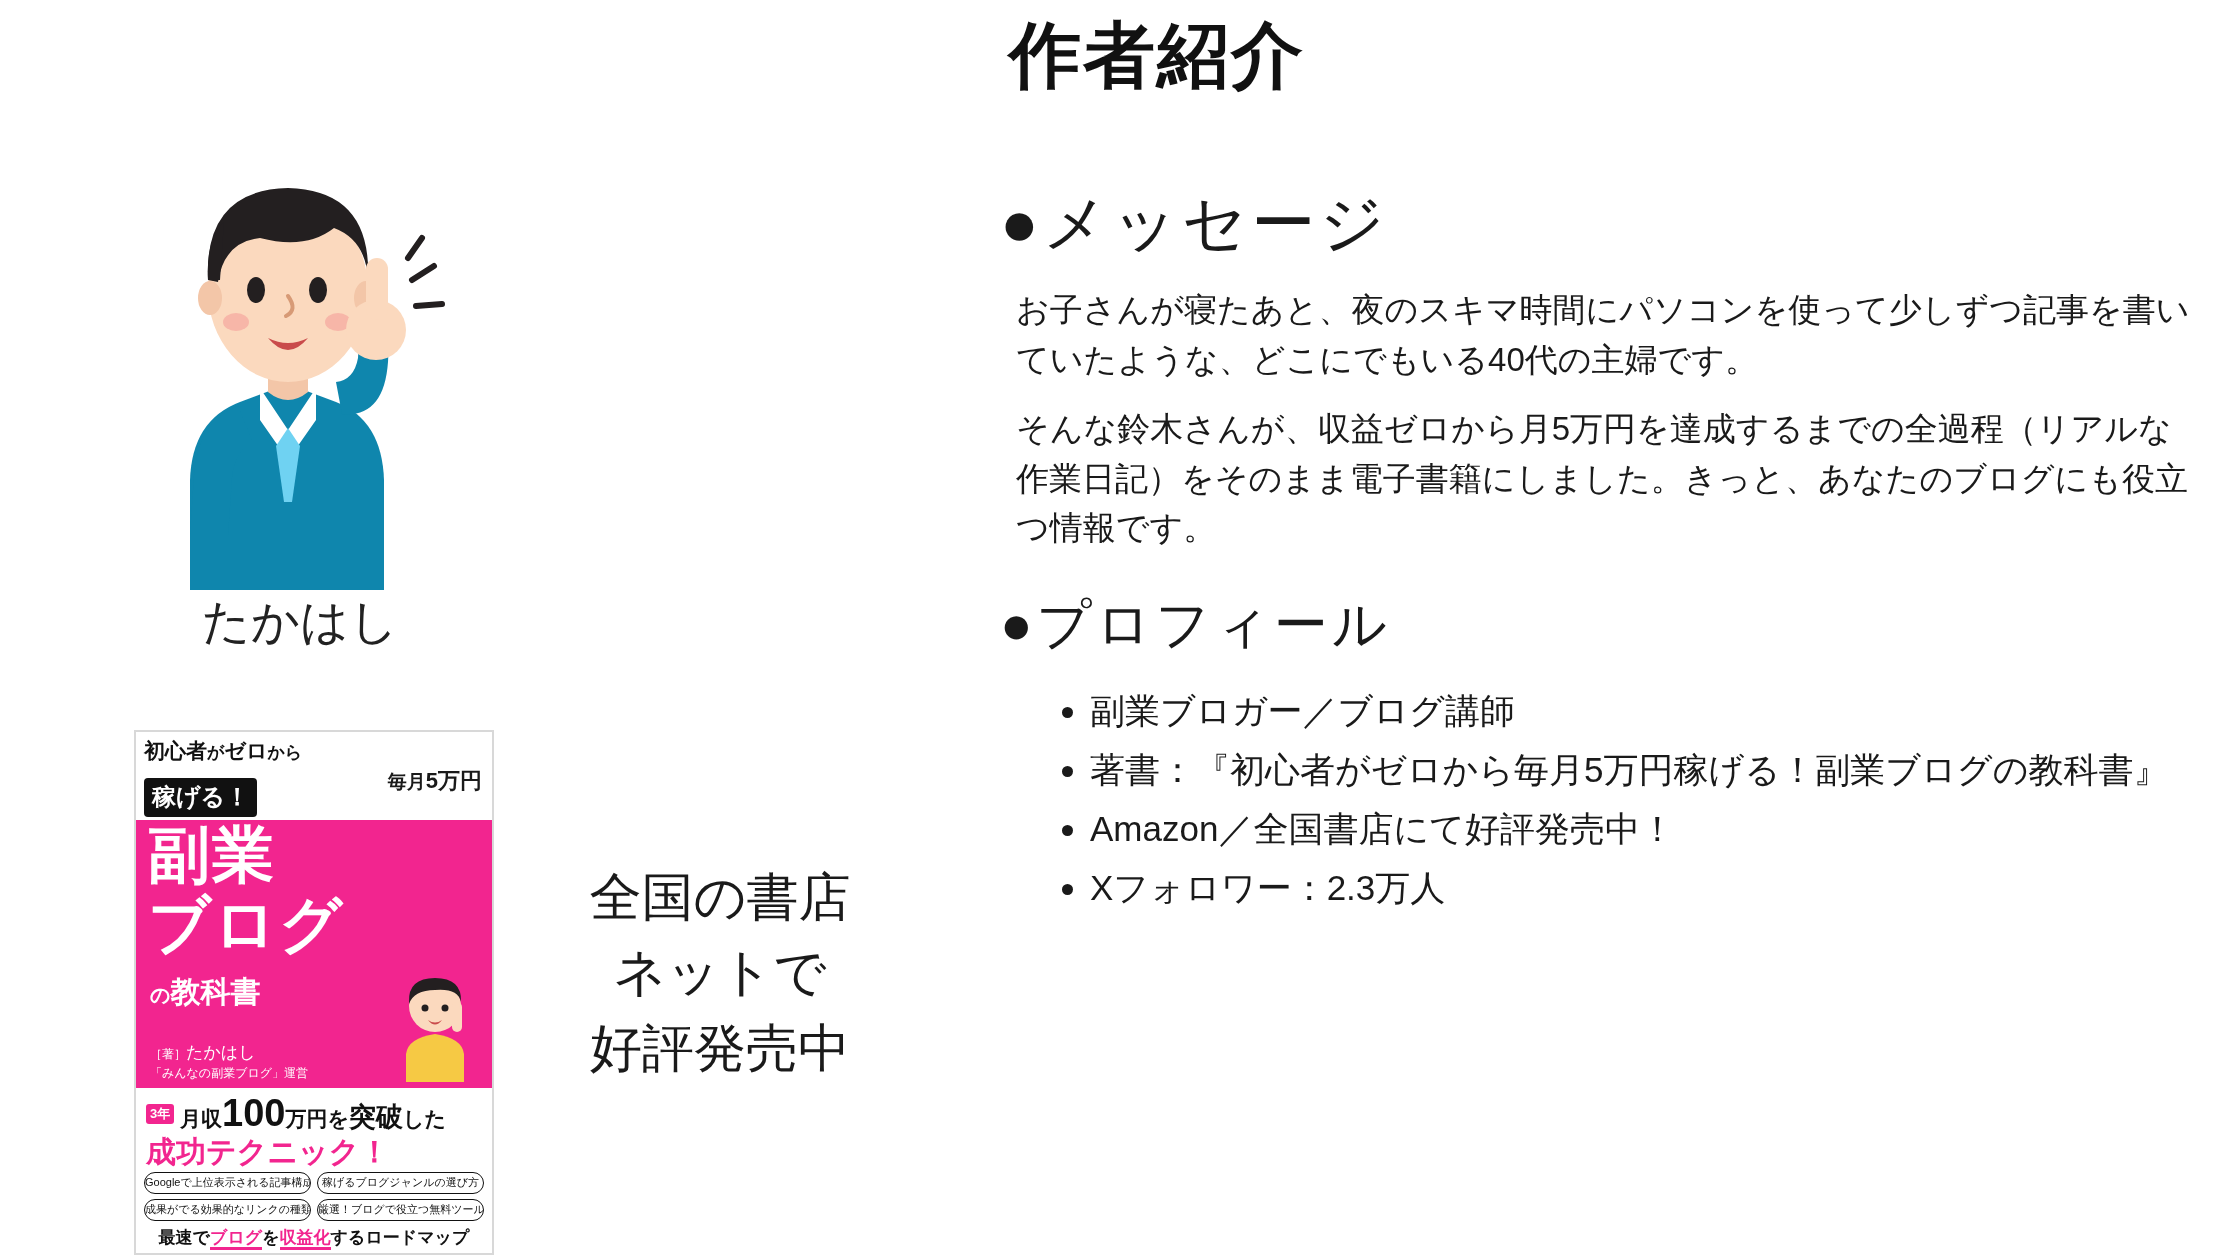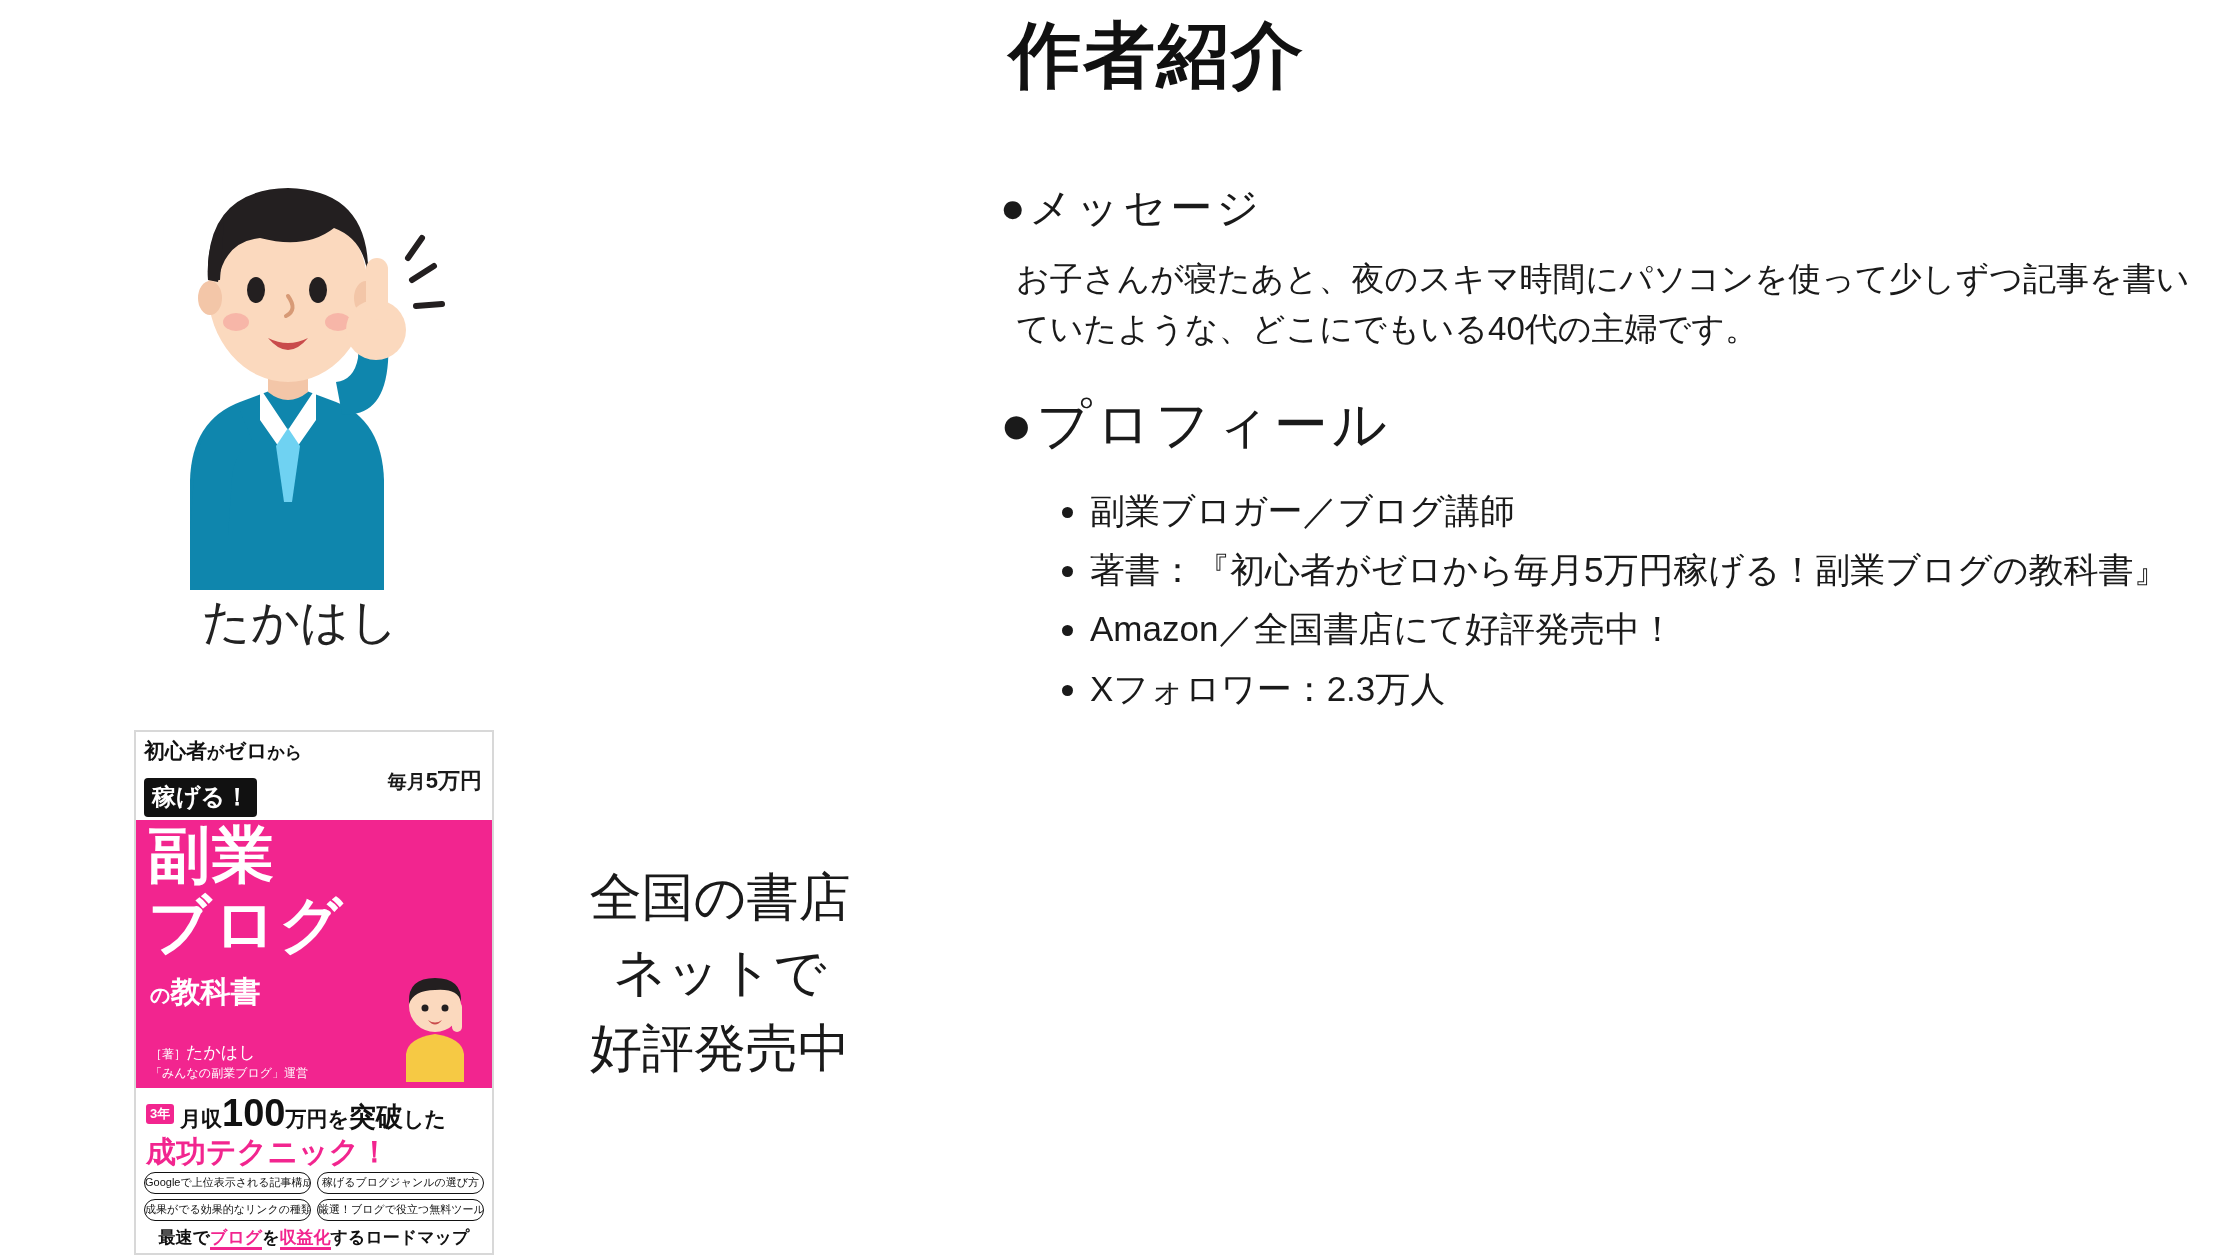--- a/index.html
+++ b/index.html
@@ -244,21 +244,21 @@
   }
 
   
   .right-col {
     position: absolute;
     left: 1000px;
     top: 180px;
     width: 1200px;
   }
   .section-head {
-    font-size: 42px;
+    font-size: 64px;
     color: #1a1a1a;
     letter-spacing: 4px;
     margin: 0 0 18px 0;
   }
   .para {
     font-size: 33px;
     line-height: 1.5;
     color: #1a1a1a;
     margin: 0 0 20px 0;
     padding-left: 16px;
@@ -382,20 +382,21 @@
         </div>
       </div>
     </div>
 
     <div class="sales-text" id="sales-text">全国の書店<br>ネットで<br>好評発売中</div>
   </div>
 
   <div class="right-col">
     <div class="section-head">●メッセージ</div>
     <p class="para">お子さんが寝たあと、夜のスキマ時間にパソコンを使って少しずつ記事を書いていたような、どこにでもいる40代の主婦です。</p>
+    <p class="para">そんな鈴木さんが、収益ゼロから月5万円を達成するまでの全過程（リアルな作業日記）をそのまま電子書籍にしました。きっと、あなたのブログにも役立つ情報です。</p>
 
     <div class="section-head-2">●プロフィール</div>
     <ul class="profile-list">
       <li>副業ブロガー／ブログ講師</li>
       <li>著書：『初心者がゼロから毎月5万円稼げる！副業ブログの教科書』</li>
       <li>Amazon／全国書店にて好評発売中！</li>
       <li>Xフォロワー：2.3万人</li>
     </ul>
   </div>
 

